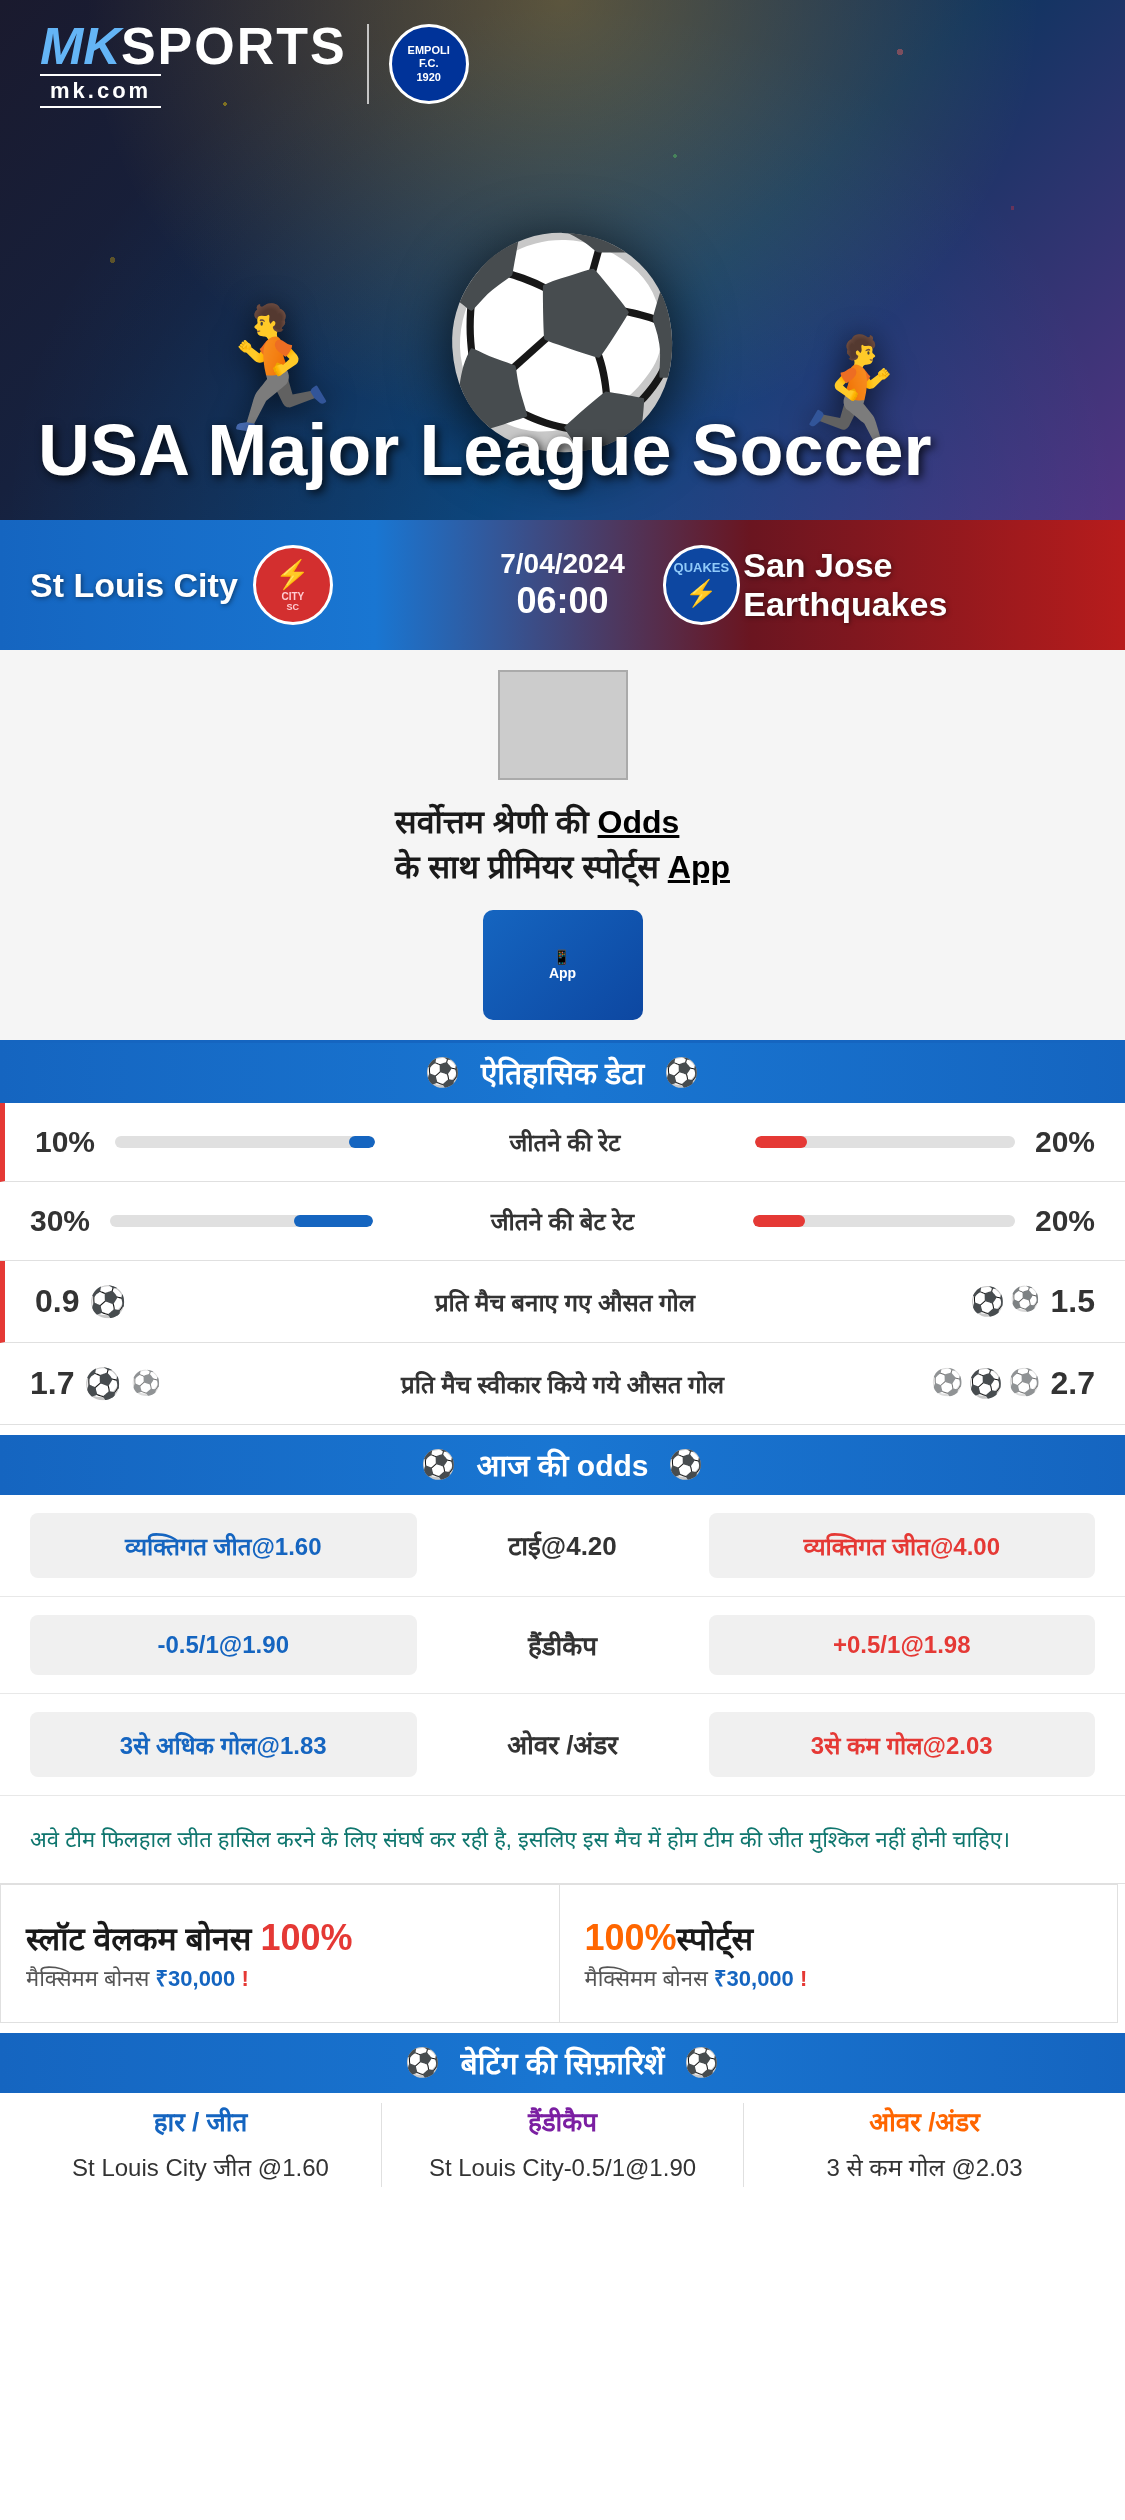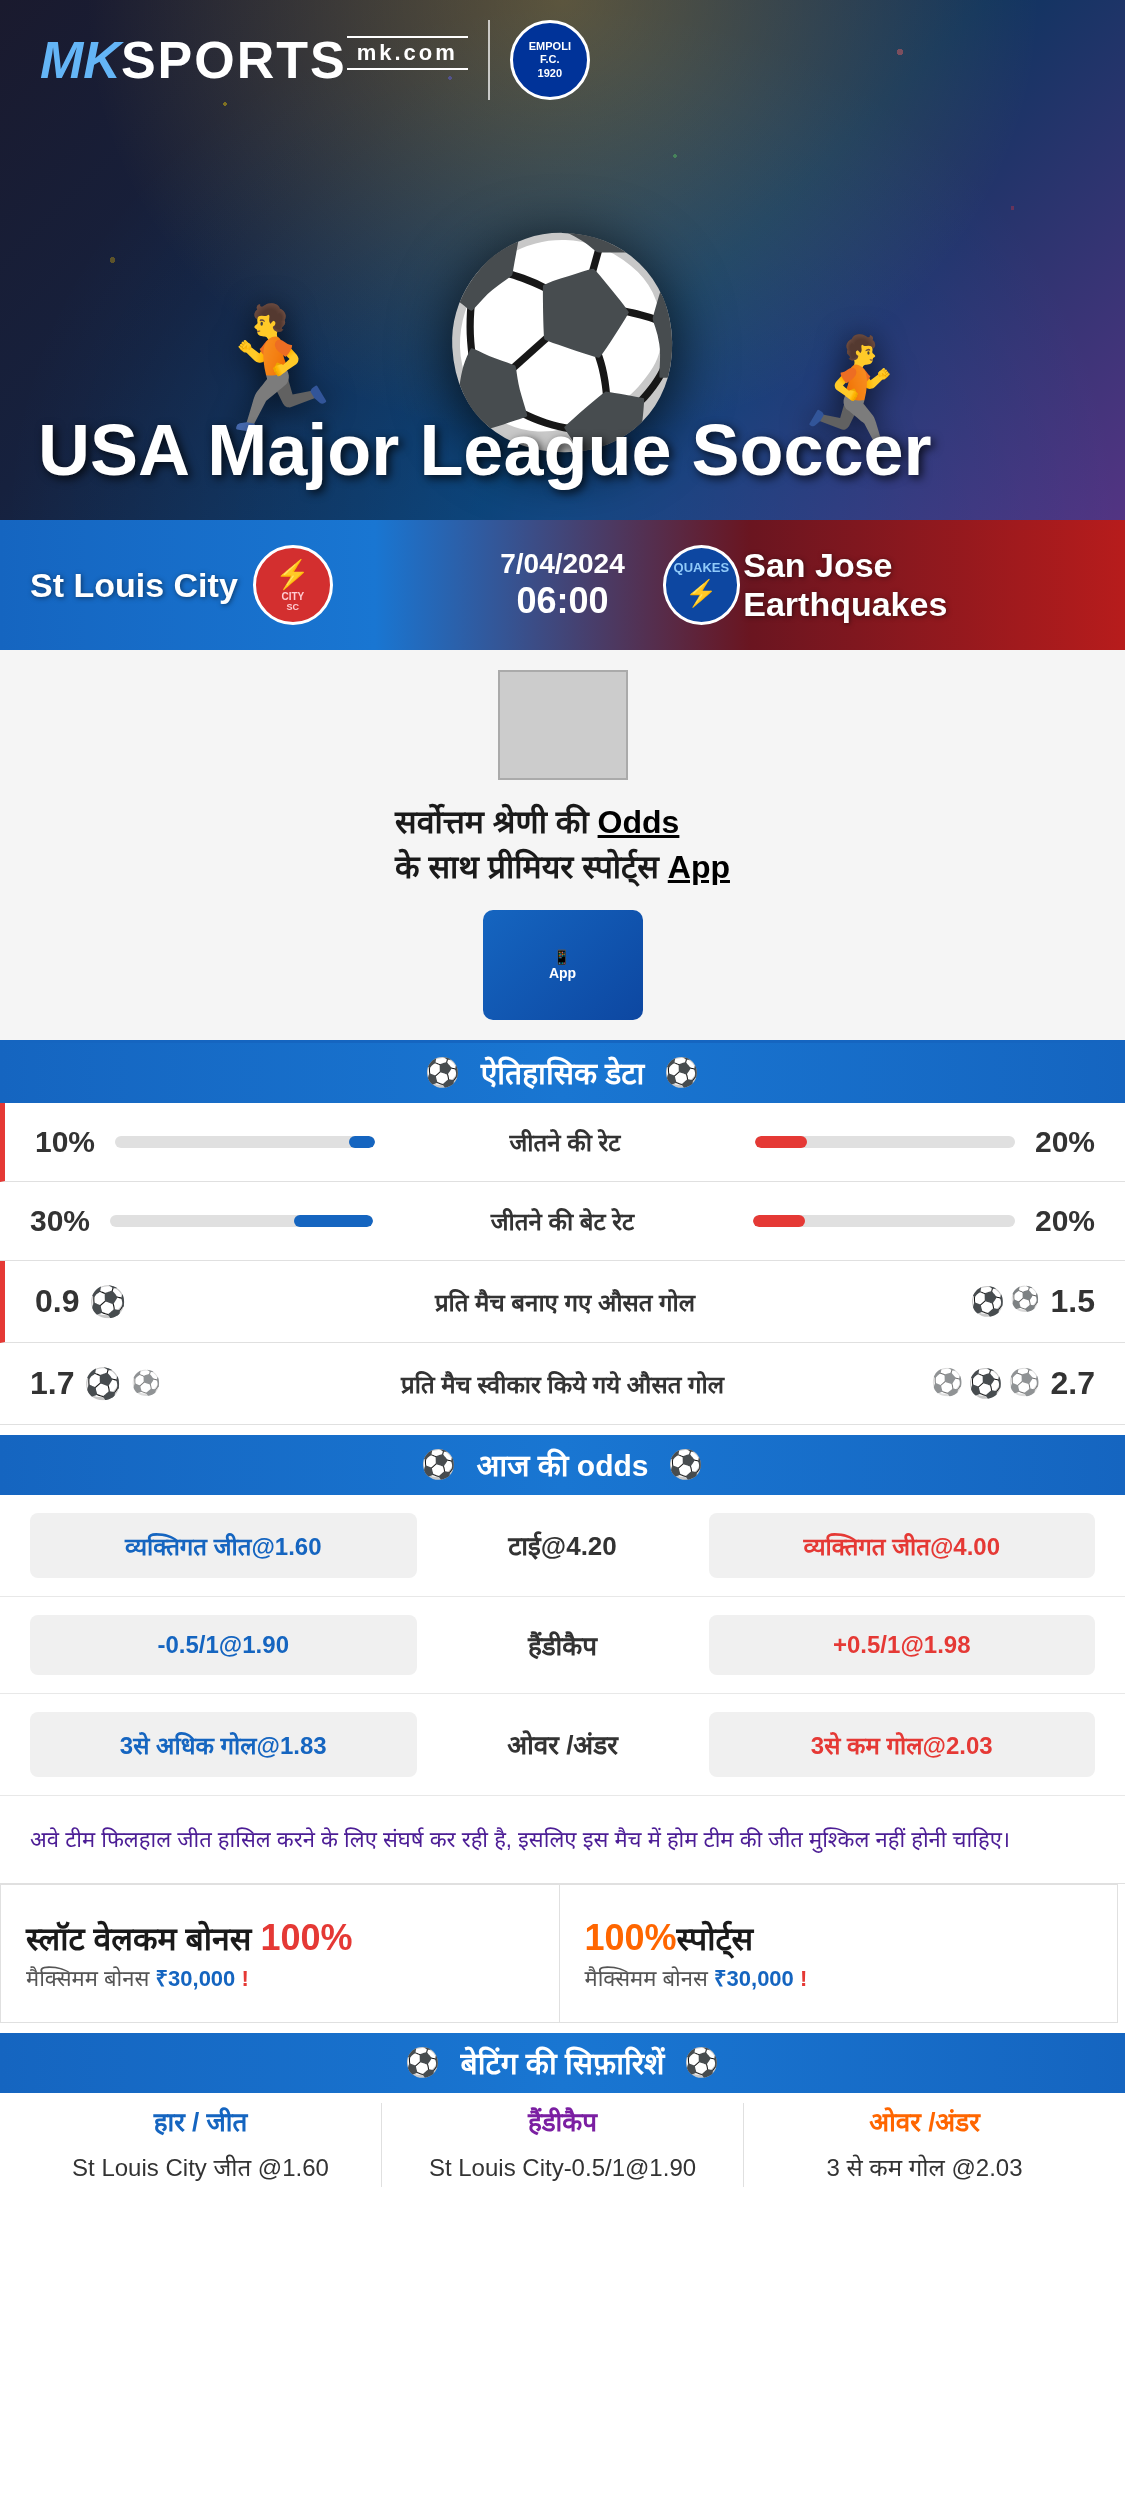--- a/index.html
+++ b/index.html
@@ -56,20 +56,21 @@
     .logo-area {
       position: absolute;
       top: 20px;
       left: 40px;
       display: flex;
       align-items: center;
       gap: 20px;
     }
     .mk-logo {
       display: flex;
+      flex-direction: column;
       align-items: flex-start;
     }
     .mk-logo-text {
       font-size: 52px;
       font-weight: 900;
       line-height: 1;
     }
     .mk-logo-text .mk {
       color: #64b5f6;
       font-style: italic;
@@ -407,21 +408,21 @@
       font-size: 26px;
       font-weight: bold;
       color: #333;
     }
 
     
     .description-box {
       background: #fff;
       padding: 25px 30px;
       font-size: 22px;
-      color: #4c1d95;
+      color: #0f766e;
       line-height: 1.7;
       border-bottom: 1px solid #e0e0e0;
     }
 
     
     .bonus-section {
       display: flex;
       width: 1118px;
       background: #fff;
     }

